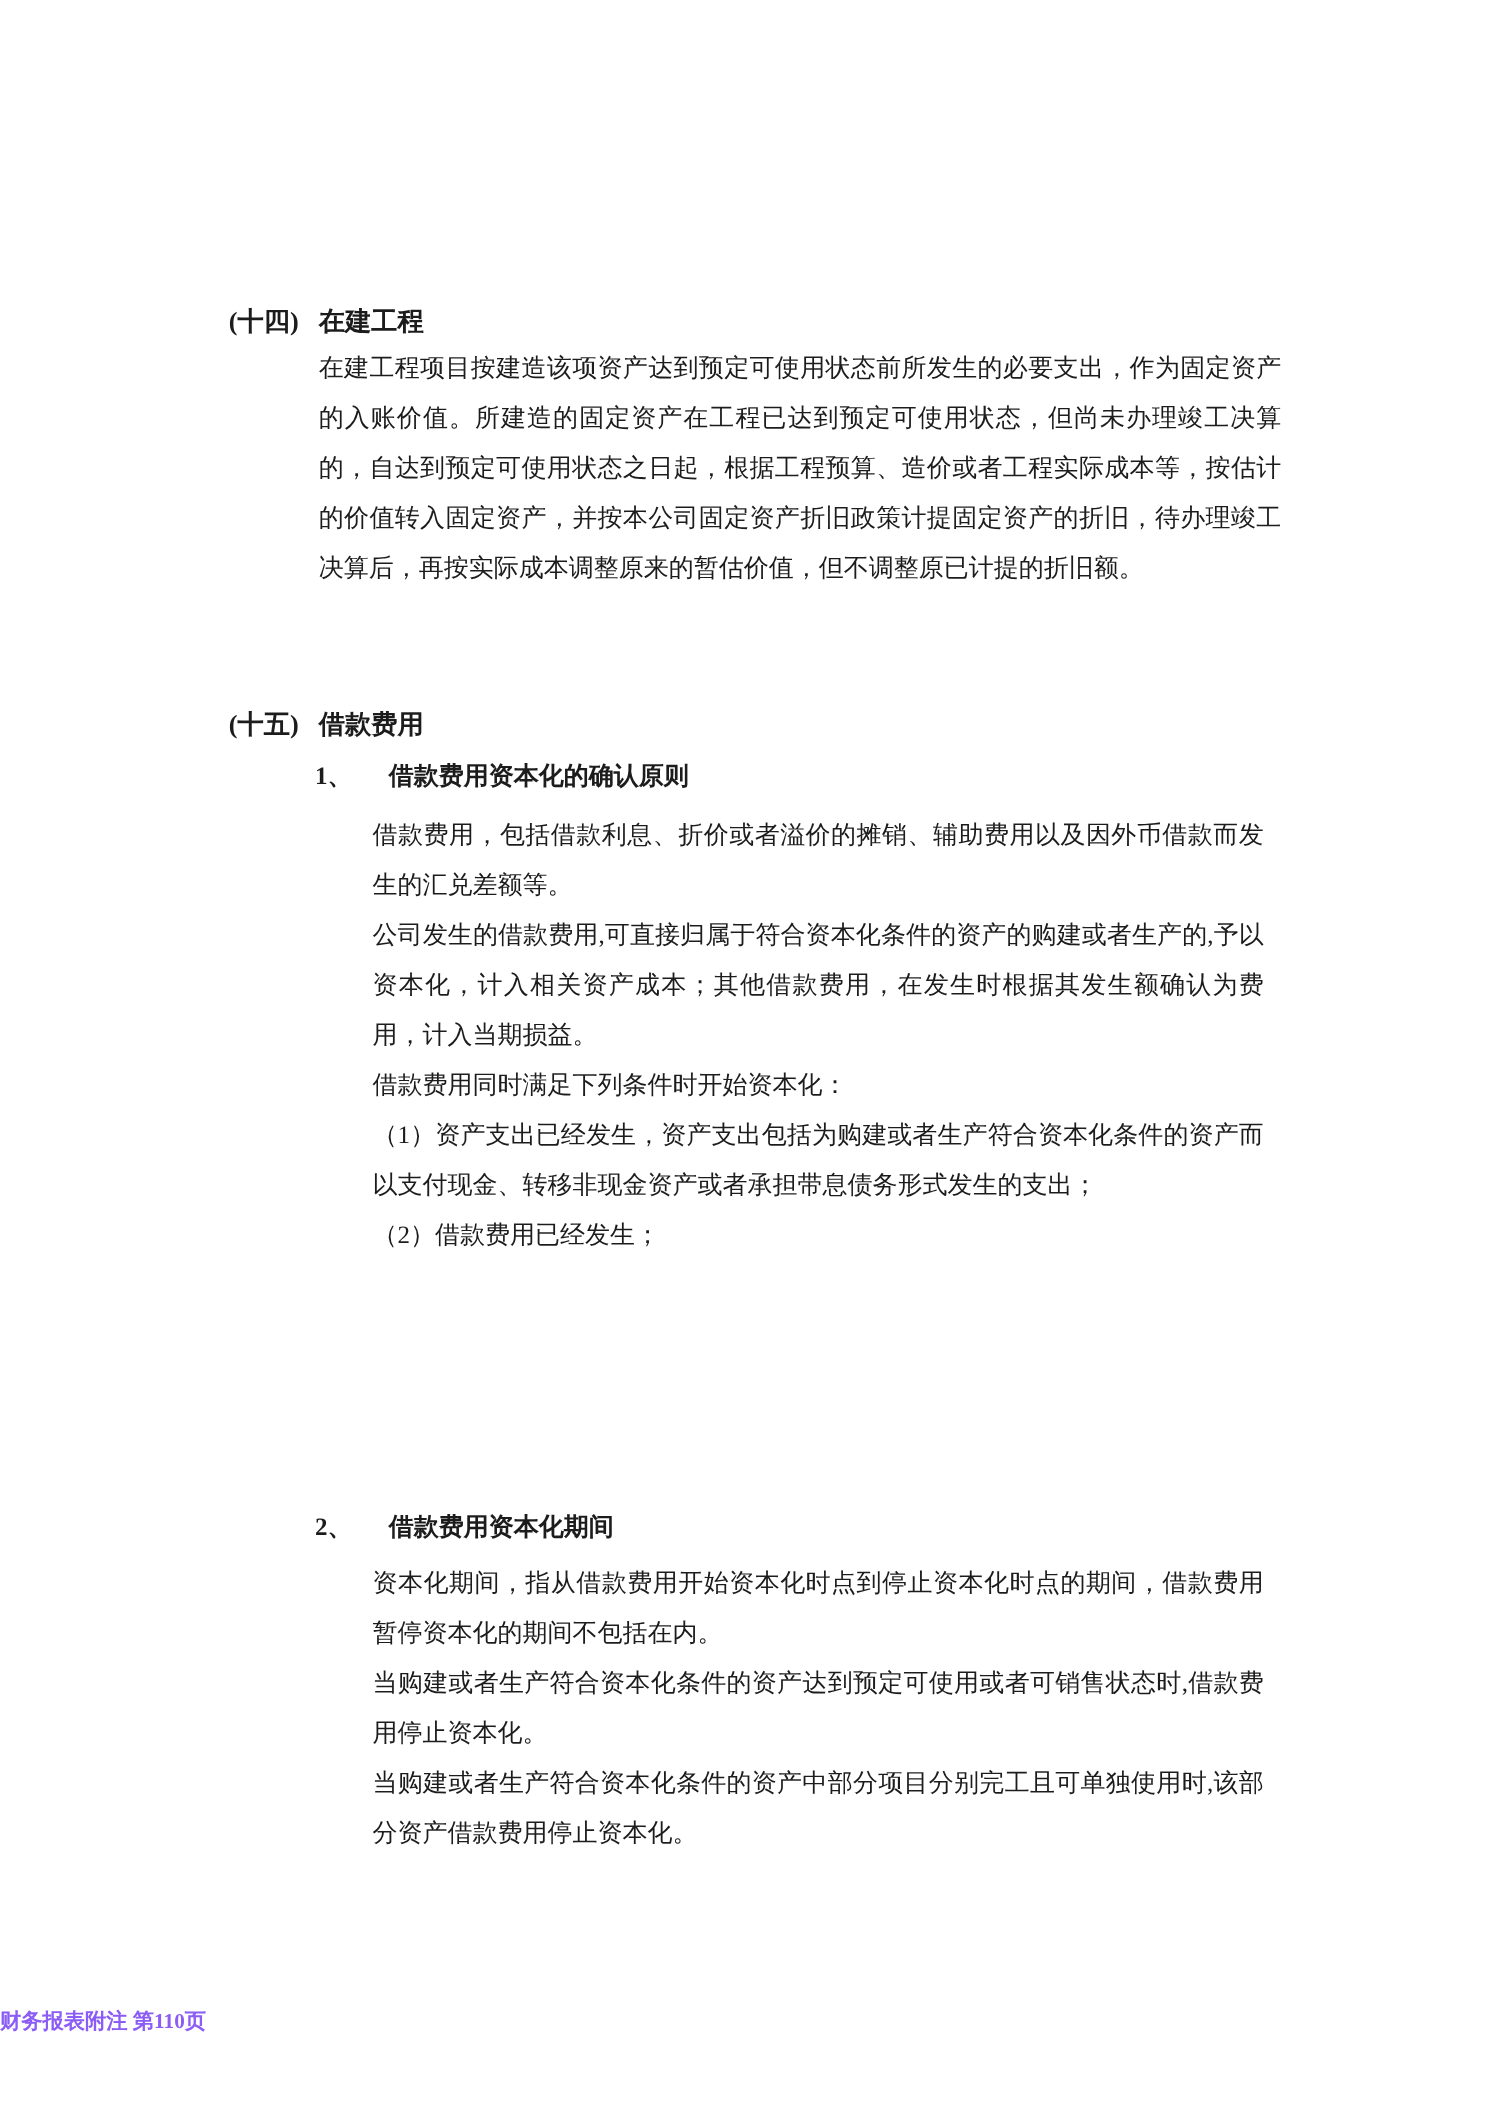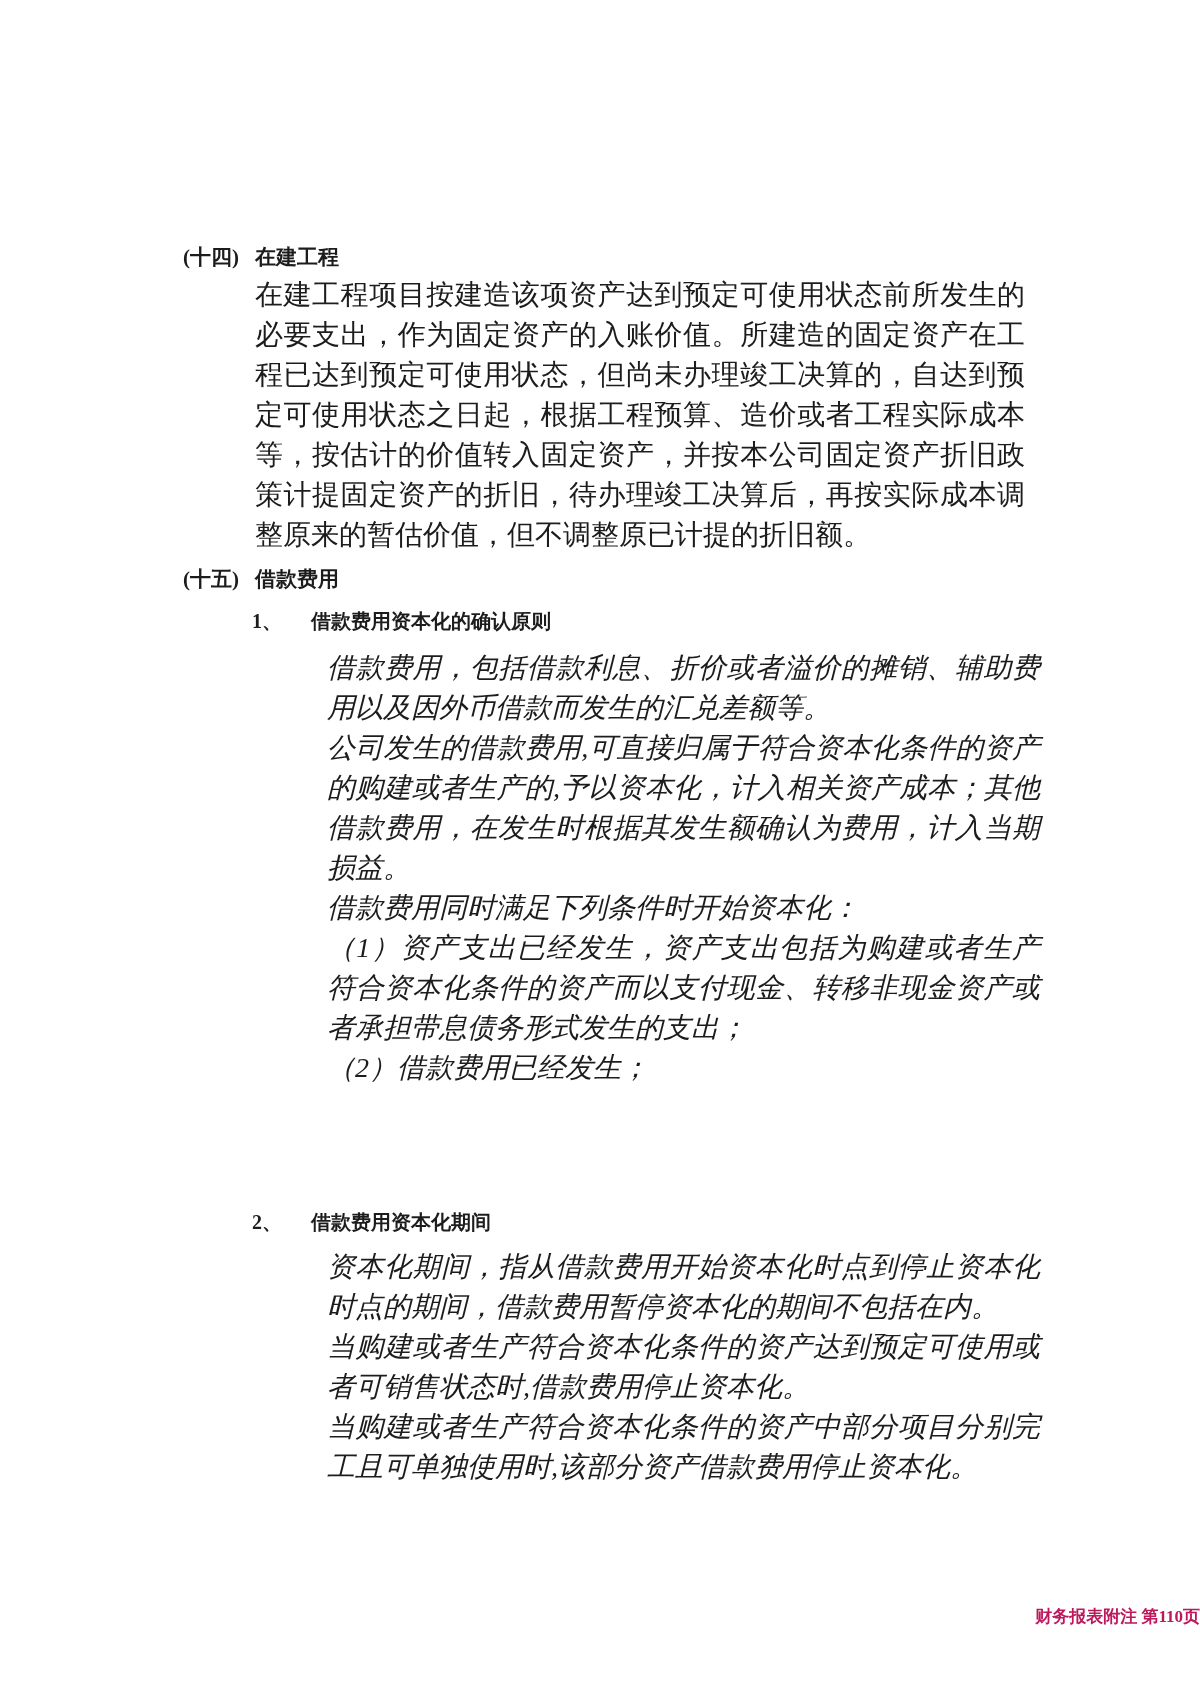--- a/index.html
+++ b/index.html
@@ -34,41 +34,40 @@
     white-space: nowrap;
   }
   .item-num { width: 59px; flex: none; }
   .sec-body {
     position: absolute;
     left: 255px;
     width: 770px;
   }
   .item-body {
     position: absolute;
-    left: 327px;
+    left: 298px;
     width: 713px;
-    font-style: italic;
   }
   .para {
     margin: 0;
-    font-size: 28px;
+    font-size: 20px;
     line-height: 40px;
     text-align: justify;
     text-justify: inter-ideograph;
   }
   .footer {
     position: absolute;
     top: 1560px;
     left: 0;
     width: 100%;
-    text-align: right;
+    text-align: left;
     font-weight: bold;
     font-size: 17px;
     line-height: 24px;
-    color: #be185d;
+    color: #8b5cf6;
   }
 </style>
 </head>
 <body>
 
 <div class="page">
 
   <div class="section-header" style="top:198px">
     <span class="sec-num">(十四)</span>
     <span class="sec-title">在建工程</span>

